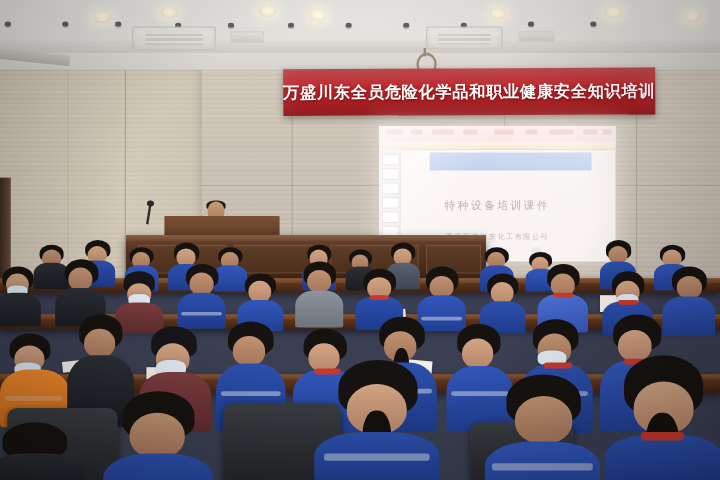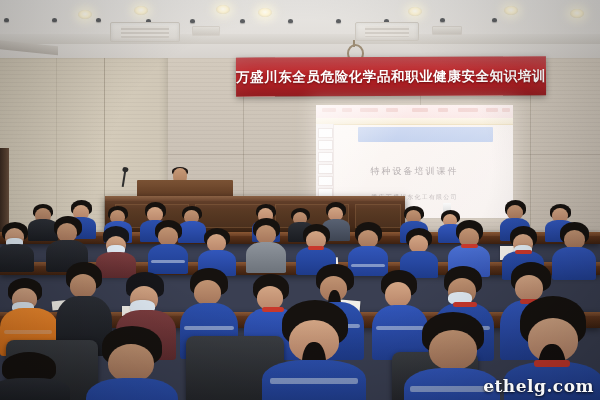--- a/index.html
+++ b/index.html
@@ -496,15 +496,14 @@
     <div class="body u-blue" style="left:0;top:66px;width:98px;height:46px"></div>
     <div class="collar" style="left:30px;top:64px;width:36px;height:7px;background:#c8382c"></div>
   </div>
 
   <div class="abs person" style="left:-10px;top:352px;width:80px;height:52px">
     <div class="hair" style="left:12px;top:0;width:54px;height:30px"></div>
     <div class="body u-dark" style="left:0;top:26px;width:80px;height:30px"></div>
   </div>
 
   <div id="vignette"></div>
-  <div class="abs" id="watermark">ethelg.com</div>
 
 </div>
 
 </body></html>

